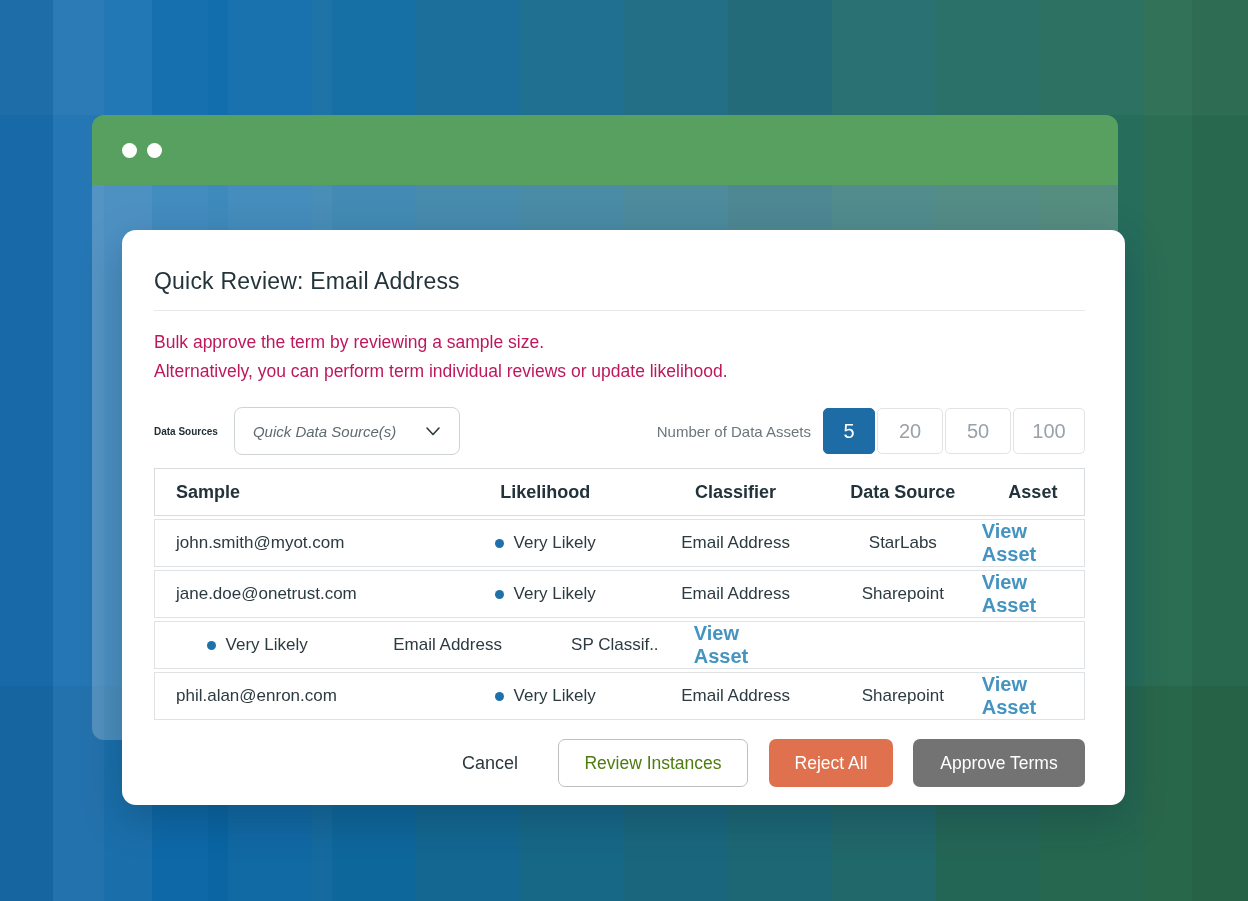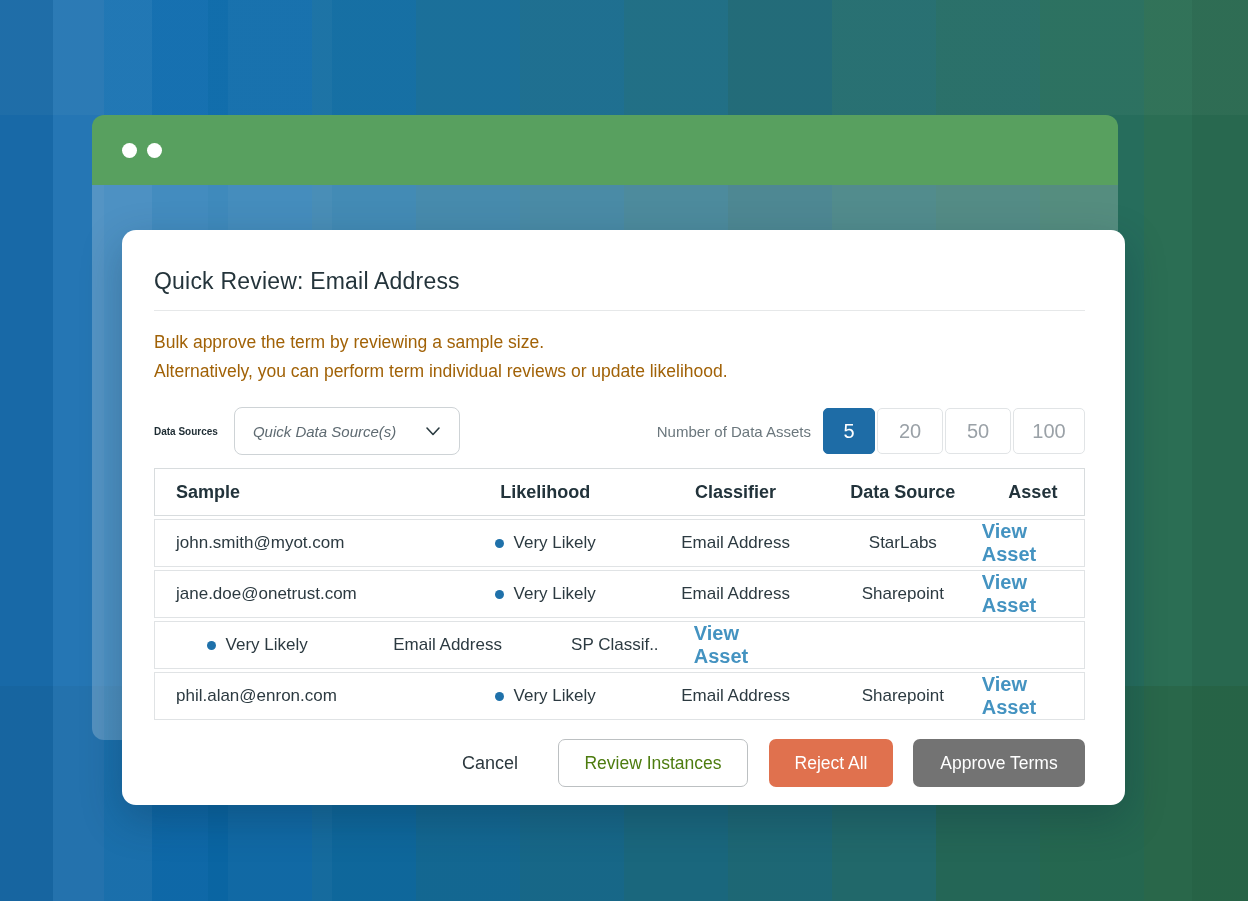--- a/index.html
+++ b/index.html
@@ -38,21 +38,21 @@
   .modal {
     position: absolute; left: 122px; top: 210px; width: 1003px; height: 575px;
     background: #ffffff; border-radius: 14px;
     box-shadow: 0 14px 40px rgba(10,40,60,0.28);
     padding: 38px 40px 40px 32px;
     color: #24343b;
     margin-top: 20px;
   }
   .modal-title { font-size: 23px; font-weight: 500; letter-spacing: 0.2px; color: #24343b; }
   .title-divider { height: 1px; background: #e6e8e9; margin-top: 15px; }
-  .modal-desc { margin-top: 17px; font-size: 17.5px; line-height: 29px; color: #a16207; }
+  .modal-desc { margin-top: 17px; font-size: 17.5px; line-height: 29px; color: #be185d; }
 
   .controls-row { margin-top: 21px; display: flex; align-items: center; height: 48px; }
   .ds-label { font-size: 10px; font-weight: 700; color: #1e2c33; }
   .ds-dropdown {
     margin-left: 16px; width: 226px; height: 48px;
     border: 1px solid #ced3d6; border-radius: 8px; background: #fff;
     display: flex; align-items: center; justify-content: space-between;
     padding: 0 18px; cursor: pointer;
   }
   .ds-placeholder { font-style: italic; font-size: 15px; color: #5f6b72; }

